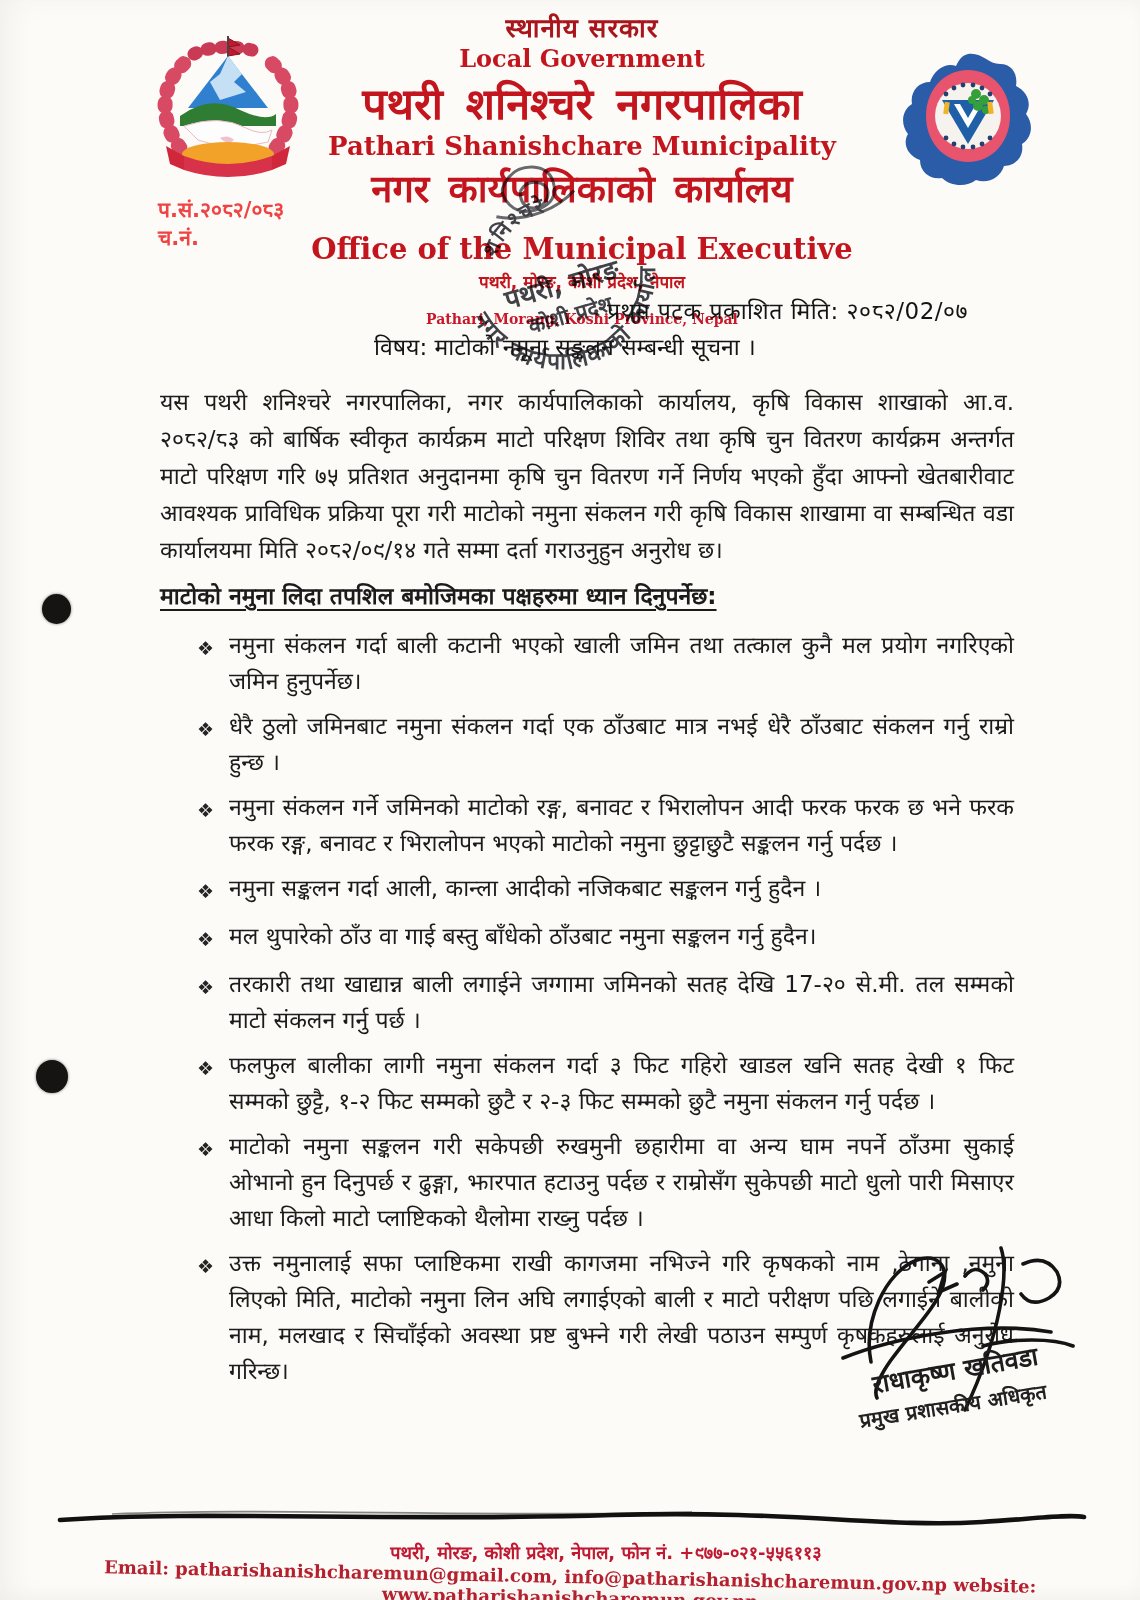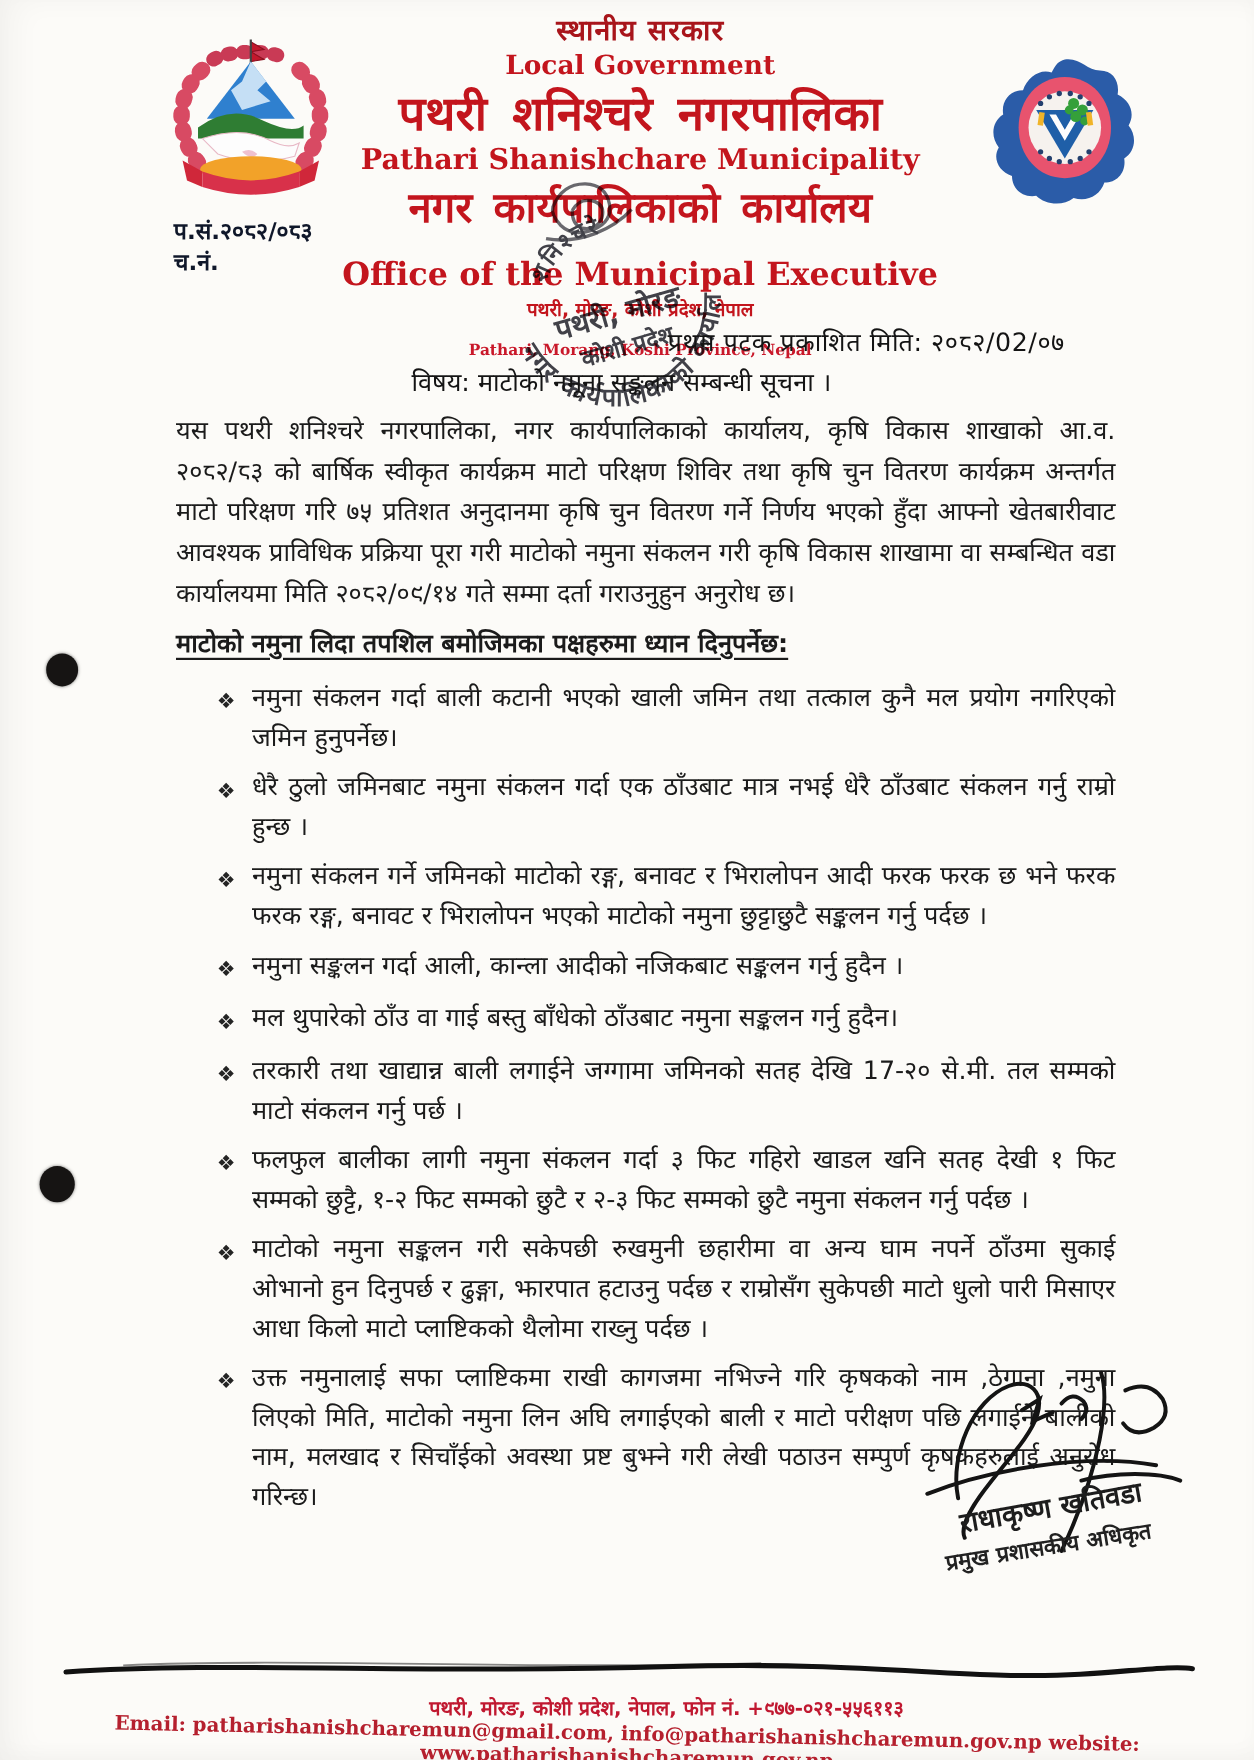--- a/index.html
+++ b/index.html
@@ -15,30 +15,30 @@
   .hdr .np-small  { font-size:26px; font-weight:bold; color:#a8151b; letter-spacing:1px; }
   .hdr .en-small  { font-family:"DejaVu Serif", serif; font-size:24px; font-weight:bold; color:#c3151d; margin-top:1px; }
   .hdr .np-title  { font-size:43px; font-weight:bold; color:#c3151d; word-spacing:8px; margin-top:8px; }
   .hdr .en-title  { font-family:"DejaVu Serif", serif; font-size:26px; font-weight:bold; color:#c3151d; margin-top:2px; }
   .hdr .np-office { font-size:38px; font-weight:bold; color:#c3151d; word-spacing:6px; margin-top:6px; }
   .hdr .en-office { font-family:"DejaVu Serif", serif; font-size:29px; font-weight:bold; color:#c3151d; margin-top:21px; }
   .hdr .np-addr   { font-size:17px; font-weight:bold; color:#c3151d; margin-top:7px; }
   .hdr .en-addr   { font-family:"DejaVu Serif", serif; font-size:14px; font-weight:bold; color:#c9182a; margin-top:19px; }
   .emblem-left  { position:absolute; left:150px; top:30px; }
   .emblem-right { position:absolute; left:896px; top:48px; }
-  .refno { position:absolute; left:158px; top:196px; font-size:21px; font-weight:bold; color:#0f172a; line-height:1.35; }
+  .refno { position:absolute; left:158px; top:196px; font-size:21px; font-weight:bold; color:#ef4444; line-height:1.35; }
   
   .stamp { position:absolute; left:428px; top:142px; width:260px; height:260px;
            transform:rotate(-16deg); mix-blend-mode:multiply; opacity:.85; pointer-events:none; }
   .stamp text { fill:#20202a; font-weight:bold; }
   
   .pubdate { position:absolute; right:172px; top:294px; font-size:23px; color:#141414; letter-spacing:.5px; }
   .subject { position:absolute; left:374px; top:330px; font-size:23px; color:#141414; }
   
-  .body-block { position:absolute; left:160px; top:374px; width:854px; font-size:23px; line-height:37px; color:#1b1b1b; }
+  .body-block { position:absolute; left:160px; top:384px; width:854px; font-size:23px; line-height:37px; color:#1b1b1b; }
   .body-block p { text-align:justify; }
   .list-head { margin-top:9px; font-weight:bold; font-size:23px; text-decoration:underline; text-underline-offset:5px; }
   ul.points { list-style:none; margin-top:12px; }
   ul.points li { display:flex; gap:15px; margin:0 0 9px 37px; line-height:36px; text-align:justify; }
   ul.points .mark { flex:0 0 auto; font-size:19px; padding-top:3px; color:#242424; }
   
   .sig-squiggle { position:absolute; left:833px; top:1242px; }
   .sig-name  { position:absolute; left:845px; top:1352px; width:220px; text-align:center;
                font-size:25px; font-weight:bold; color:#1d1d1d; transform:rotate(-10deg); }
   .sig-title { position:absolute; left:838px; top:1392px; width:230px; text-align:center;

